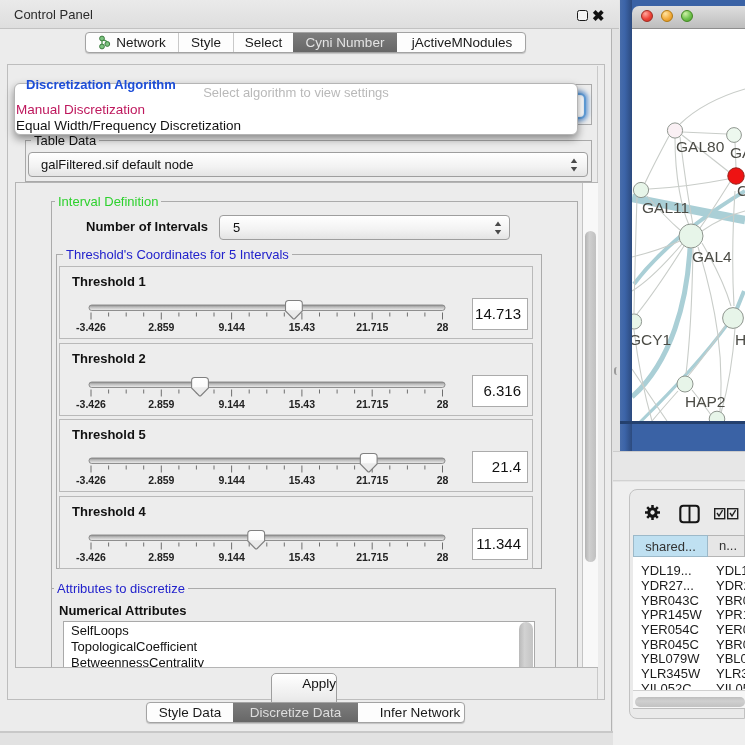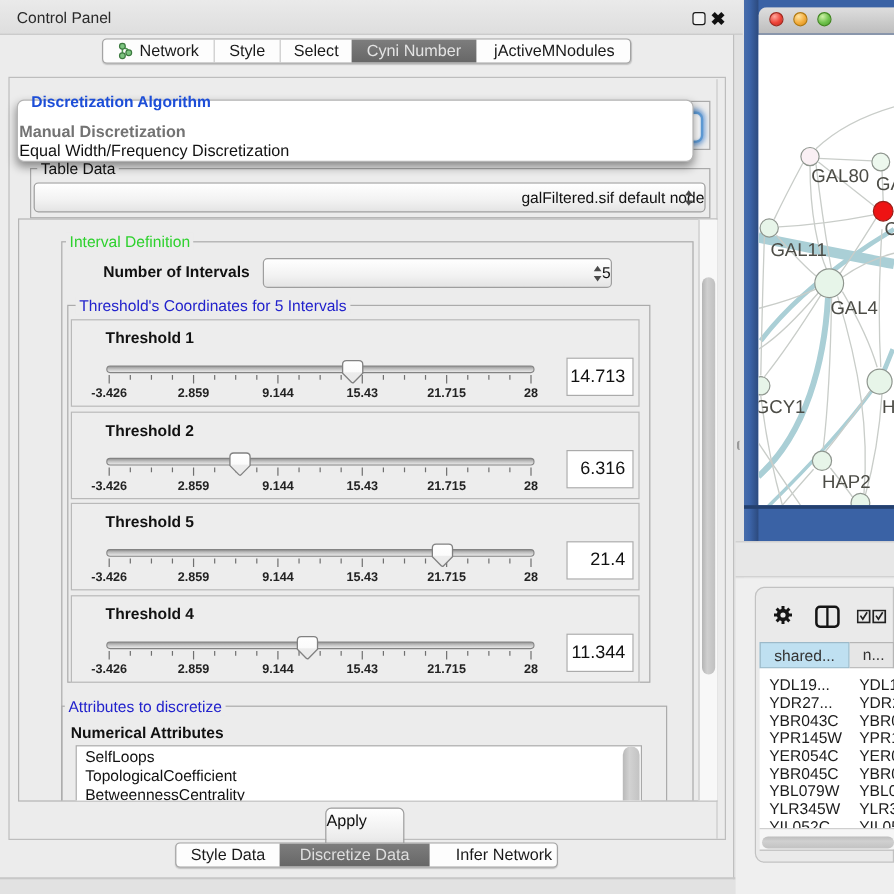--- a/index.html
+++ b/index.html
@@ -1,22 +1,22 @@
 <!DOCTYPE html>
 <html><head><meta charset="utf-8">
 <style>
 * { margin:0; padding:0; box-sizing:border-box; }
 html,body { width:745px; height:745px; font-family:"Liberation Sans", sans-serif; background:#e5e5e5; overflow:hidden; }
 #page { position:relative; width:745px; height:745px; }
 .abs { position:absolute; }
 .thbox { position:absolute; background:#ededed; border:1px solid #b9b9b9; }
-.thlabel { position:absolute; left:12px; top:7px; font-size:13px; font-weight:bold; color:#111;margin-left:16px; }
+.thlabel { position:absolute; left:12px; top:7px; font-size:13px; font-weight:bold; color:#111; }
 .thval { position:absolute; left:412px; top:31px; width:56px; height:32px; background:#fff; border:1px solid #ababab; font-size:15px; color:#111; text-align:right; line-height:30px; padding-right:6px; }
 .grouplab { position:absolute; background:#ececec; padding:0 3px; font-size:13px; }
-.combo { position:absolute; background:linear-gradient(#ffffff,#f2f2f2 60%,#e4e4e4); border:1px solid #9e9e9e; border-radius:4px; font-size:13px; color:#111;text-align:right; }
+.combo { position:absolute; background:linear-gradient(#ffffff,#f2f2f2 60%,#e4e4e4); border:1px solid #9e9e9e; border-radius:4px; font-size:13px; color:#111; }
 .tabseg { position:absolute; top:0; height:100%; display:flex; align-items:center; justify-content:center; font-size:13.5px; color:#1a1a1a; }
 </style></head>
 <body>
 <div id="page">
 <svg width="0" height="0" style="position:absolute">
       <defs>
 <linearGradient id="trg" x1="0" y1="0" x2="0" y2="1">
 <stop offset="0" stop-color="#8f8f8f"></stop>
           <stop offset="0.45" stop-color="#c2c2c2"></stop>
           <stop offset="1" stop-color="#efefef"></stop>
@@ -59,21 +59,22 @@
 </div>
 
 <div class="abs" style="left:25px;top:84px;width:567px;height:41px;border:1px solid #a9a9a9"></div>
 <div class="abs" style="left:31px;top:93px;width:555px;height:26px;background:#fff;border:2.5px solid #5e9bd6;border-radius:6px;box-shadow:0 0 4px 1.5px rgba(80,140,210,0.8), inset 0 0 2px rgba(80,140,210,0.5)"></div>
 <div class="abs" style="left:570px;top:99px"><svg width="8" height="14" viewBox="0 0 8 14">
 <path d="M 4 0.5 L 7.2 5 L 0.8 5 Z" fill="#4a4a4a"></path>
 <path d="M 4 13.5 L 7.2 9 L 0.8 9 Z" fill="#4a4a4a"></path>
 </svg></div>
 
 <div class="abs" style="left:14px;top:83px;width:564px;height:52px;background:#fff;border:1px solid #b5b5b5;border-radius:6px;box-shadow:0 4px 8px rgba(0,0,0,0.42);z-index:20"></div>
-<div class="abs" style="left:16px;top:102px;font-size:13.5px;font-weight:bold;color:#737373;z-index:21">Manual Discretization</div>
+<div class="abs" style="left:14px;top:85px;width:564px;text-align:center;font-size:13px;color:#b9b9b9;z-index:21">Select algorithm to view settings</div>
+<div class="abs" style="left:16px;top:102px;font-size:13.5px;font-weight:normal;color:#be185d;z-index:21">Manual Discretization</div>
 <div class="abs" style="left:16px;top:118px;font-size:13.5px;color:#111;z-index:21">Equal Width/Frequency Discretization</div>
 <div class="abs" style="left:26px;top:77px;font-size:13px;font-weight:bold;color:#1d4ed8;z-index:30">Discretization Algorithm</div>
 
 <div class="abs" style="left:25px;top:140px;width:567px;height:42px;border:1px solid #a9a9a9"></div>
 <div class="grouplab" style="left:31px;top:133px;color:#111">Table Data</div>
 <div class="combo" style="left:28px;top:152px;width:560px;height:25px;line-height:23px;padding-left:12px">galFiltered.sif default node</div>
 <div class="abs" style="left:570px;top:158px"><svg width="8" height="14" viewBox="0 0 8 14">
 <path d="M 4 0.5 L 7.2 5 L 0.8 5 Z" fill="#4a4a4a"></path>
 <path d="M 4 13.5 L 7.2 9 L 0.8 9 Z" fill="#4a4a4a"></path>
 </svg></div>
@@ -245,21 +246,21 @@
   <div class="grouplab" style="left:54px;top:581px;color:#2222cc">Attributes to discretize</div>
   <div class="abs" style="left:59px;top:603px;font-size:13px;font-weight:bold;color:#111">Numerical Attributes</div>
   <div class="abs" style="left:63px;top:621px;width:472px;height:80px;background:#fff;border:1px solid #a9a9a9"></div>
   <div class="abs" style="left:71px;top:623px;font-size:13px;color:#111">SelfLoops</div>
   <div class="abs" style="left:71px;top:639px;font-size:13px;color:#111">TopologicalCoefficient</div>
   <div class="abs" style="left:71px;top:655px;font-size:13px;color:#111">BetweennessCentrality</div>
   <div class="abs" style="left:519px;top:622px;width:14px;height:60px;background:linear-gradient(to right,#b9b9b9,#d2d2d2 40%,#c3c3c3);border-radius:7px"></div>
  </div>
 </div>
 
-<div class="abs" style="left:271px;top:673px;width:66px;height:36px;background:linear-gradient(#ffffff,#ececec 70%,#dedede);border:1px solid #9e9e9e;border-radius:5px;text-align:left;font-size:13.5px;color:#111;line-height:19px">Apply</div>
+<div class="abs" style="left:271px;top:673px;width:66px;height:36px;background:linear-gradient(#ffffff,#ececec 70%,#dedede);border:1px solid #9e9e9e;border-radius:5px;text-align:right;font-size:13.5px;color:#111;line-height:19px">Apply</div>
 
 <div class="abs" style="left:146px;top:702px;width:319px;height:21px;background:#fdfdfd;border:1px solid #a3a3a3;border-radius:4px;box-shadow:0 1px 1px rgba(0,0,0,0.18)">
   <div class="tabseg" style="left:0;width:86px">Style Data</div>
   <div class="tabseg" style="left:86px;width:125px;background:linear-gradient(#7d7d7d,#676767);color:#dedede">Discretize Data</div>
   <div class="tabseg" style="left:211px;width:124px">Infer Network</div>
 </div>
 
 <div class="abs" style="left:620px;top:0;width:125px;height:451px;background:#3a62a5"></div>
 <div class="abs" style="left:620px;top:0;width:12px;height:451px;background:linear-gradient(to right,#486dab,#3c64a8 40%,#2c4a7e)"></div>
 <div class="abs" style="left:632px;top:6px;width:113px;height:23px;background:linear-gradient(#dedede,#bdbdbd);border-radius:7px 0 0 0;border-bottom:1px solid #8e8e8e"></div>

